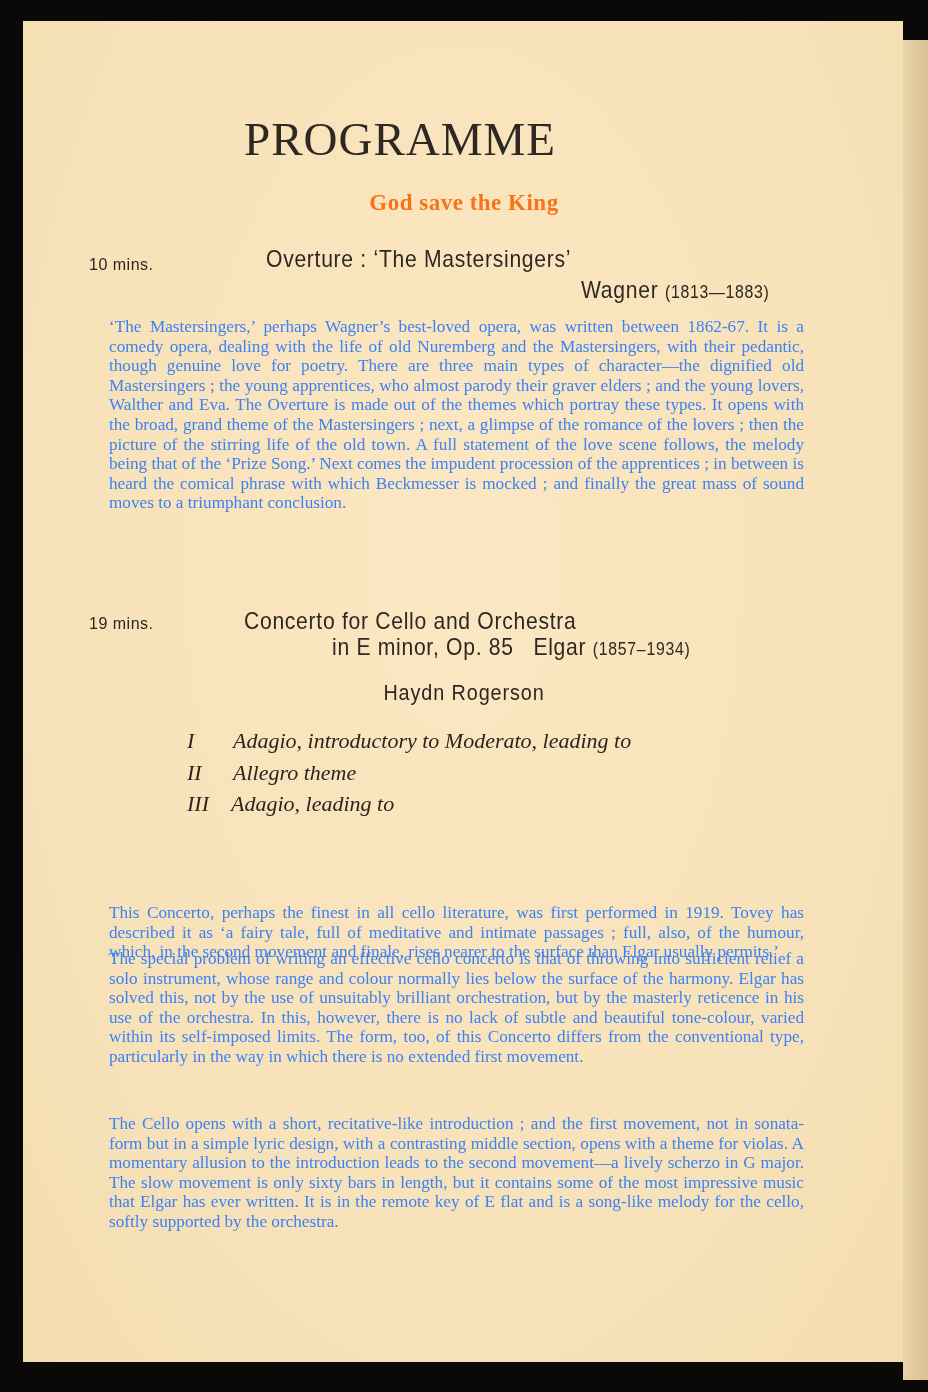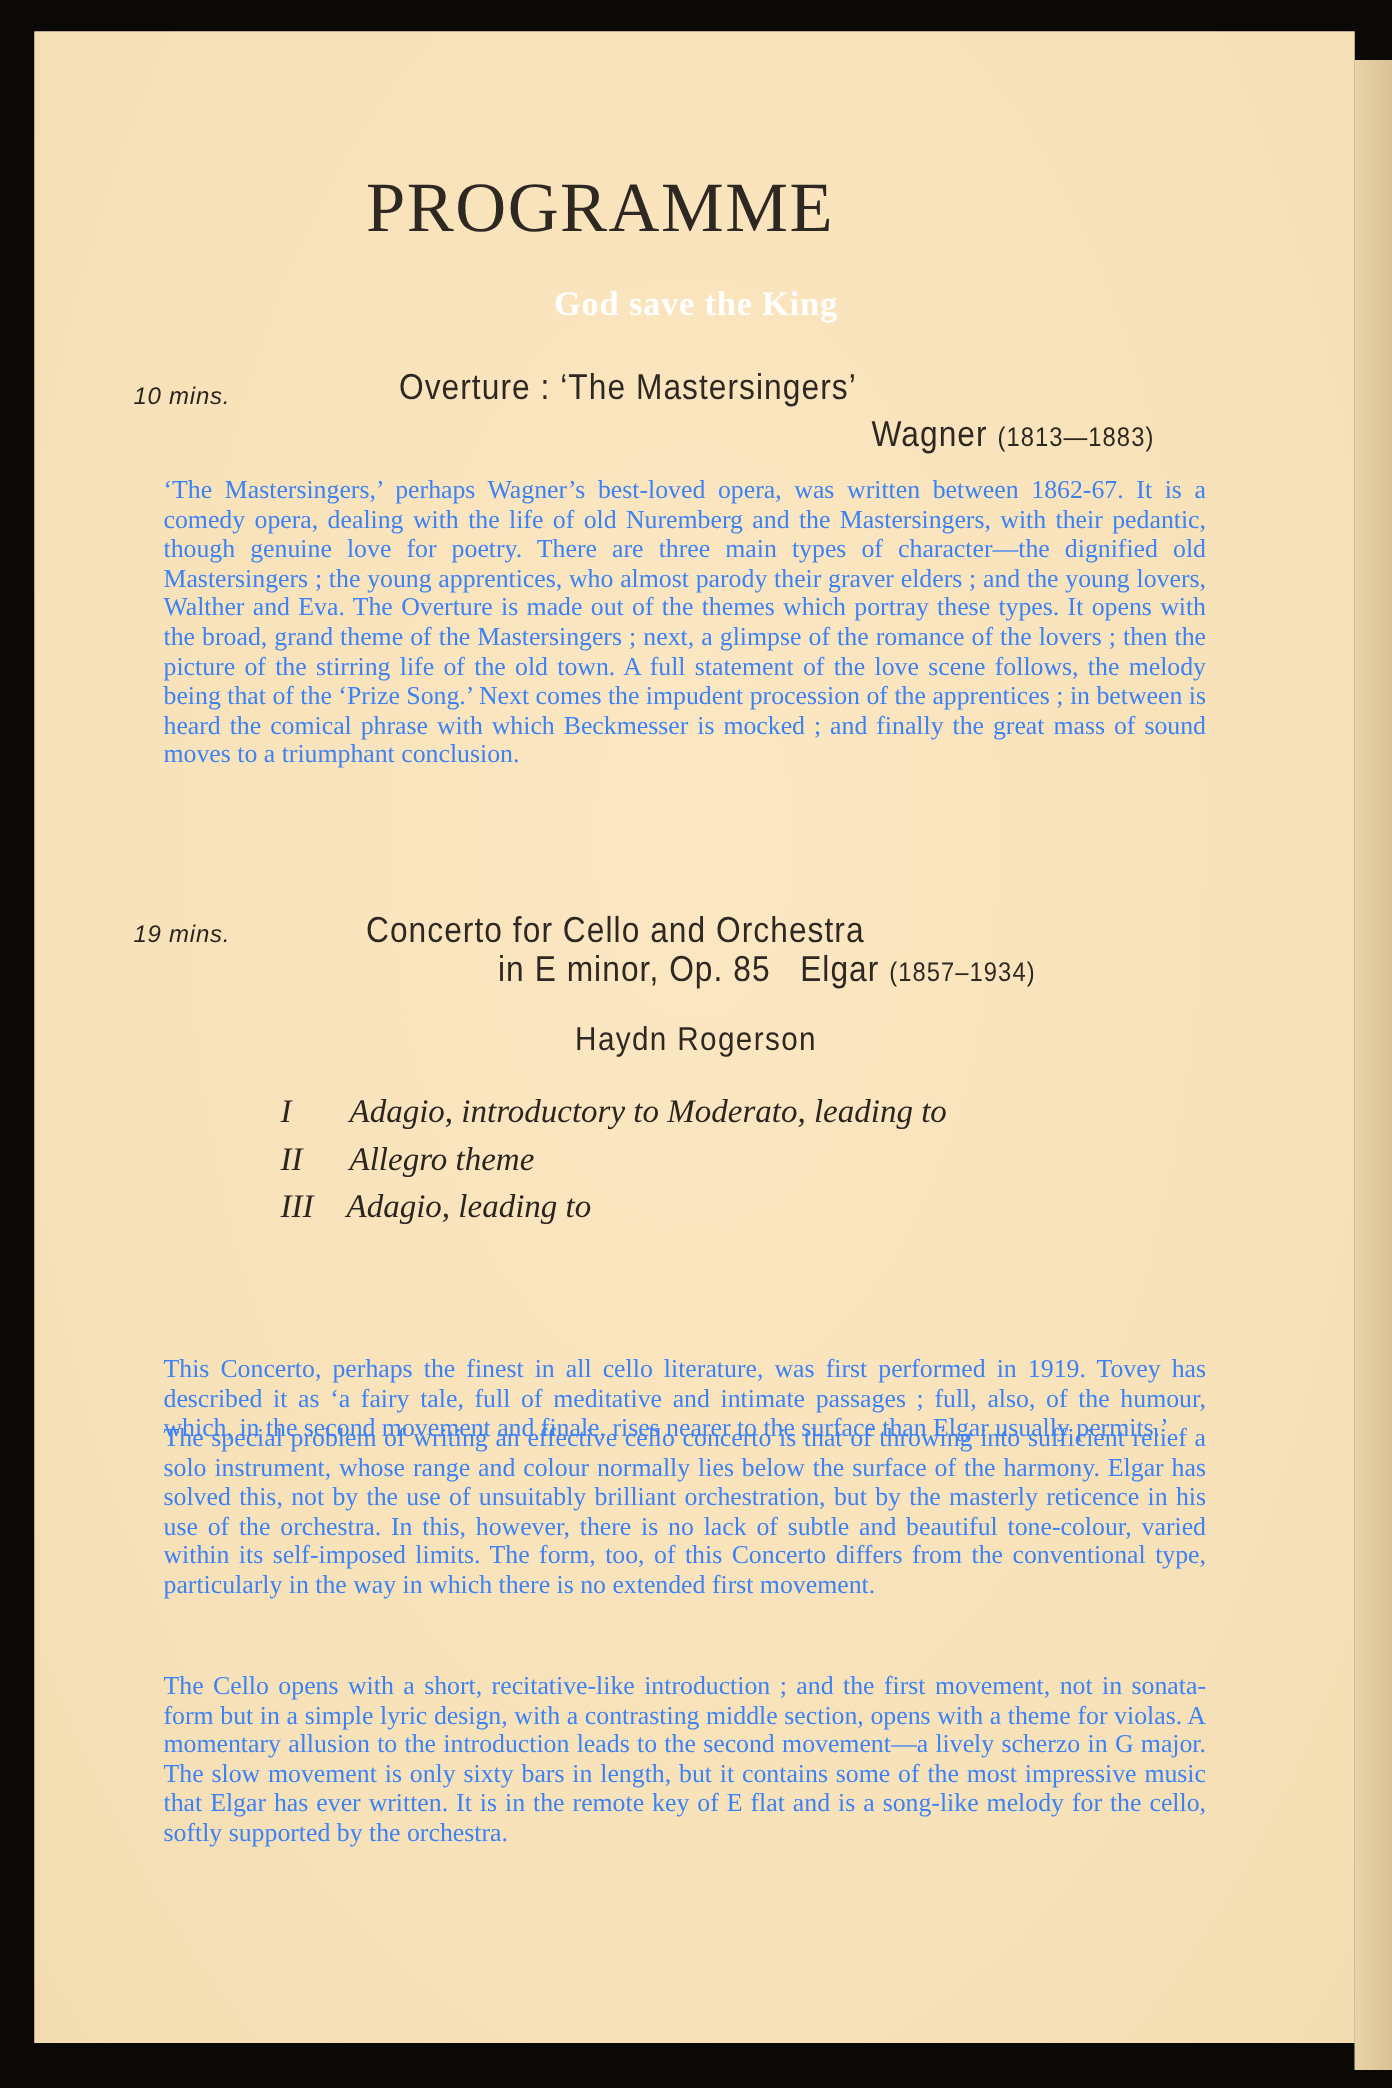--- a/index.html
+++ b/index.html
@@ -17,26 +17,25 @@
     .page-edge {
       position: absolute; left: 903px; top: 40px; width: 25px; height: 1340px;
       background: linear-gradient(to right, #e9d3a9, #d9c196);
     }
     .title {
       position: absolute; left: 0; width: 800px; top: 112px; text-align: center;
       font-size: 47px; letter-spacing: 1px; color: #2e2822;
     }
     .anthem {
       position: absolute; left: 0; width: 928px; top: 190px; text-align: center;
-      font-size: 23px; font-weight: bold; letter-spacing: 0.5px; color: #ffffff;
+      font-size: 23px; font-weight: bold; letter-spacing: 0.5px; color: #f97316;
     }
     .duration {
       position: absolute; left: 89px; font-size: 16px; letter-spacing: 0.5px;
       font-family: "Liberation Sans Narrow", "Liberation Sans", sans-serif;
-      font-style: italic;
     }
     .work-title {
       position: absolute; font-size: 24px; letter-spacing: 0.8px;
       font-family: "Liberation Sans", sans-serif; transform: scaleX(0.88); transform-origin: left;
       color: #2e2822;
     }
     .composer { font-size: 24px; }
     .dates { font-size: 18px; }
     .para {
       position: absolute; left: 109px; width: 695px; font-size: 17.2px; line-height: 19.6px;

